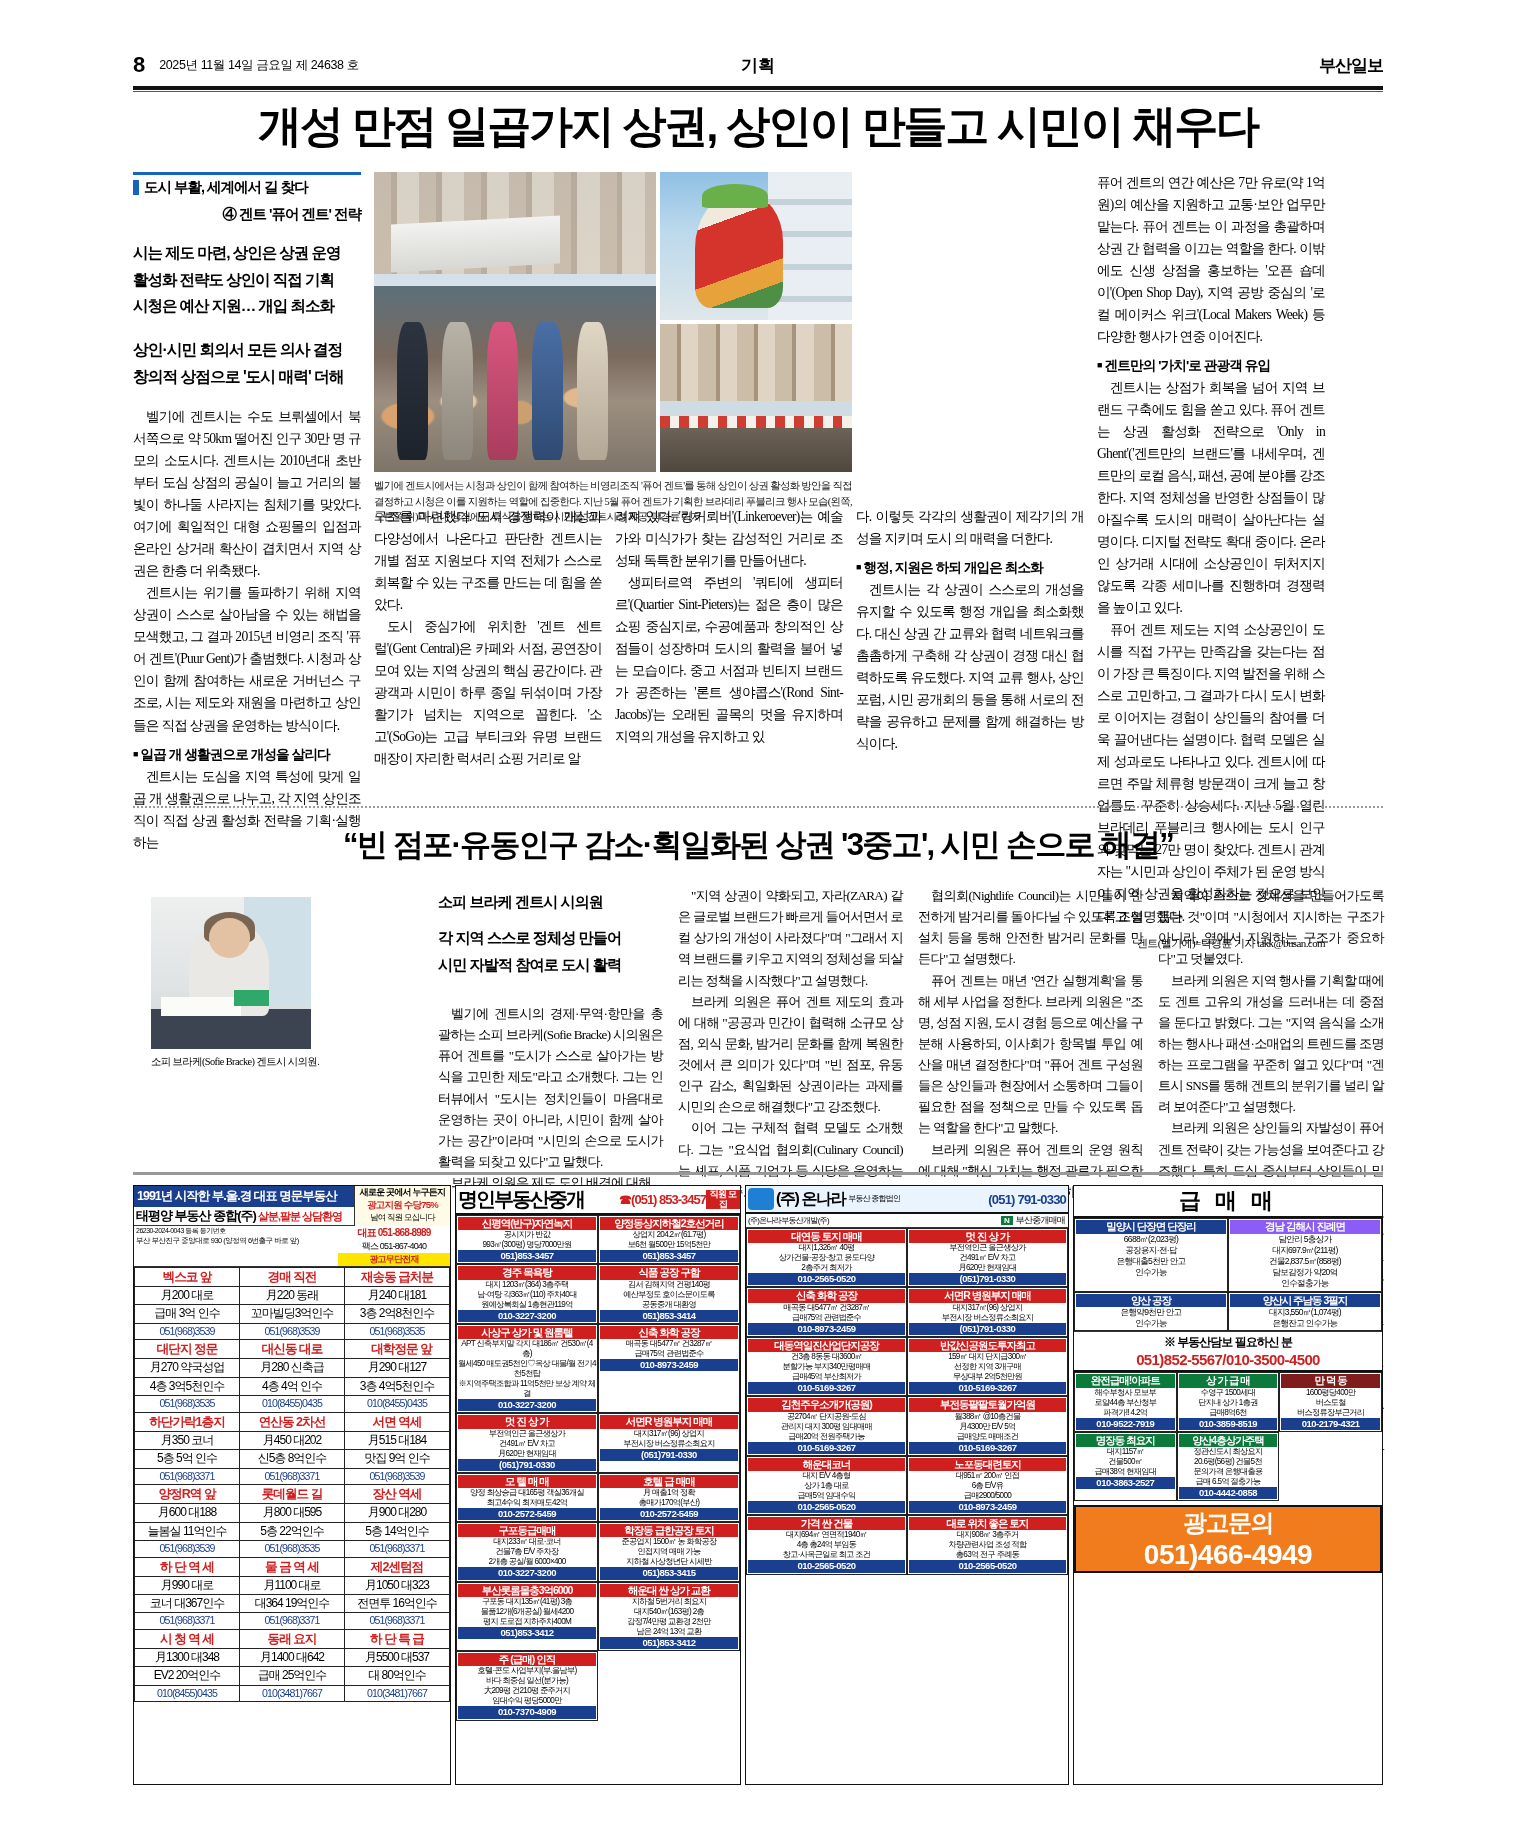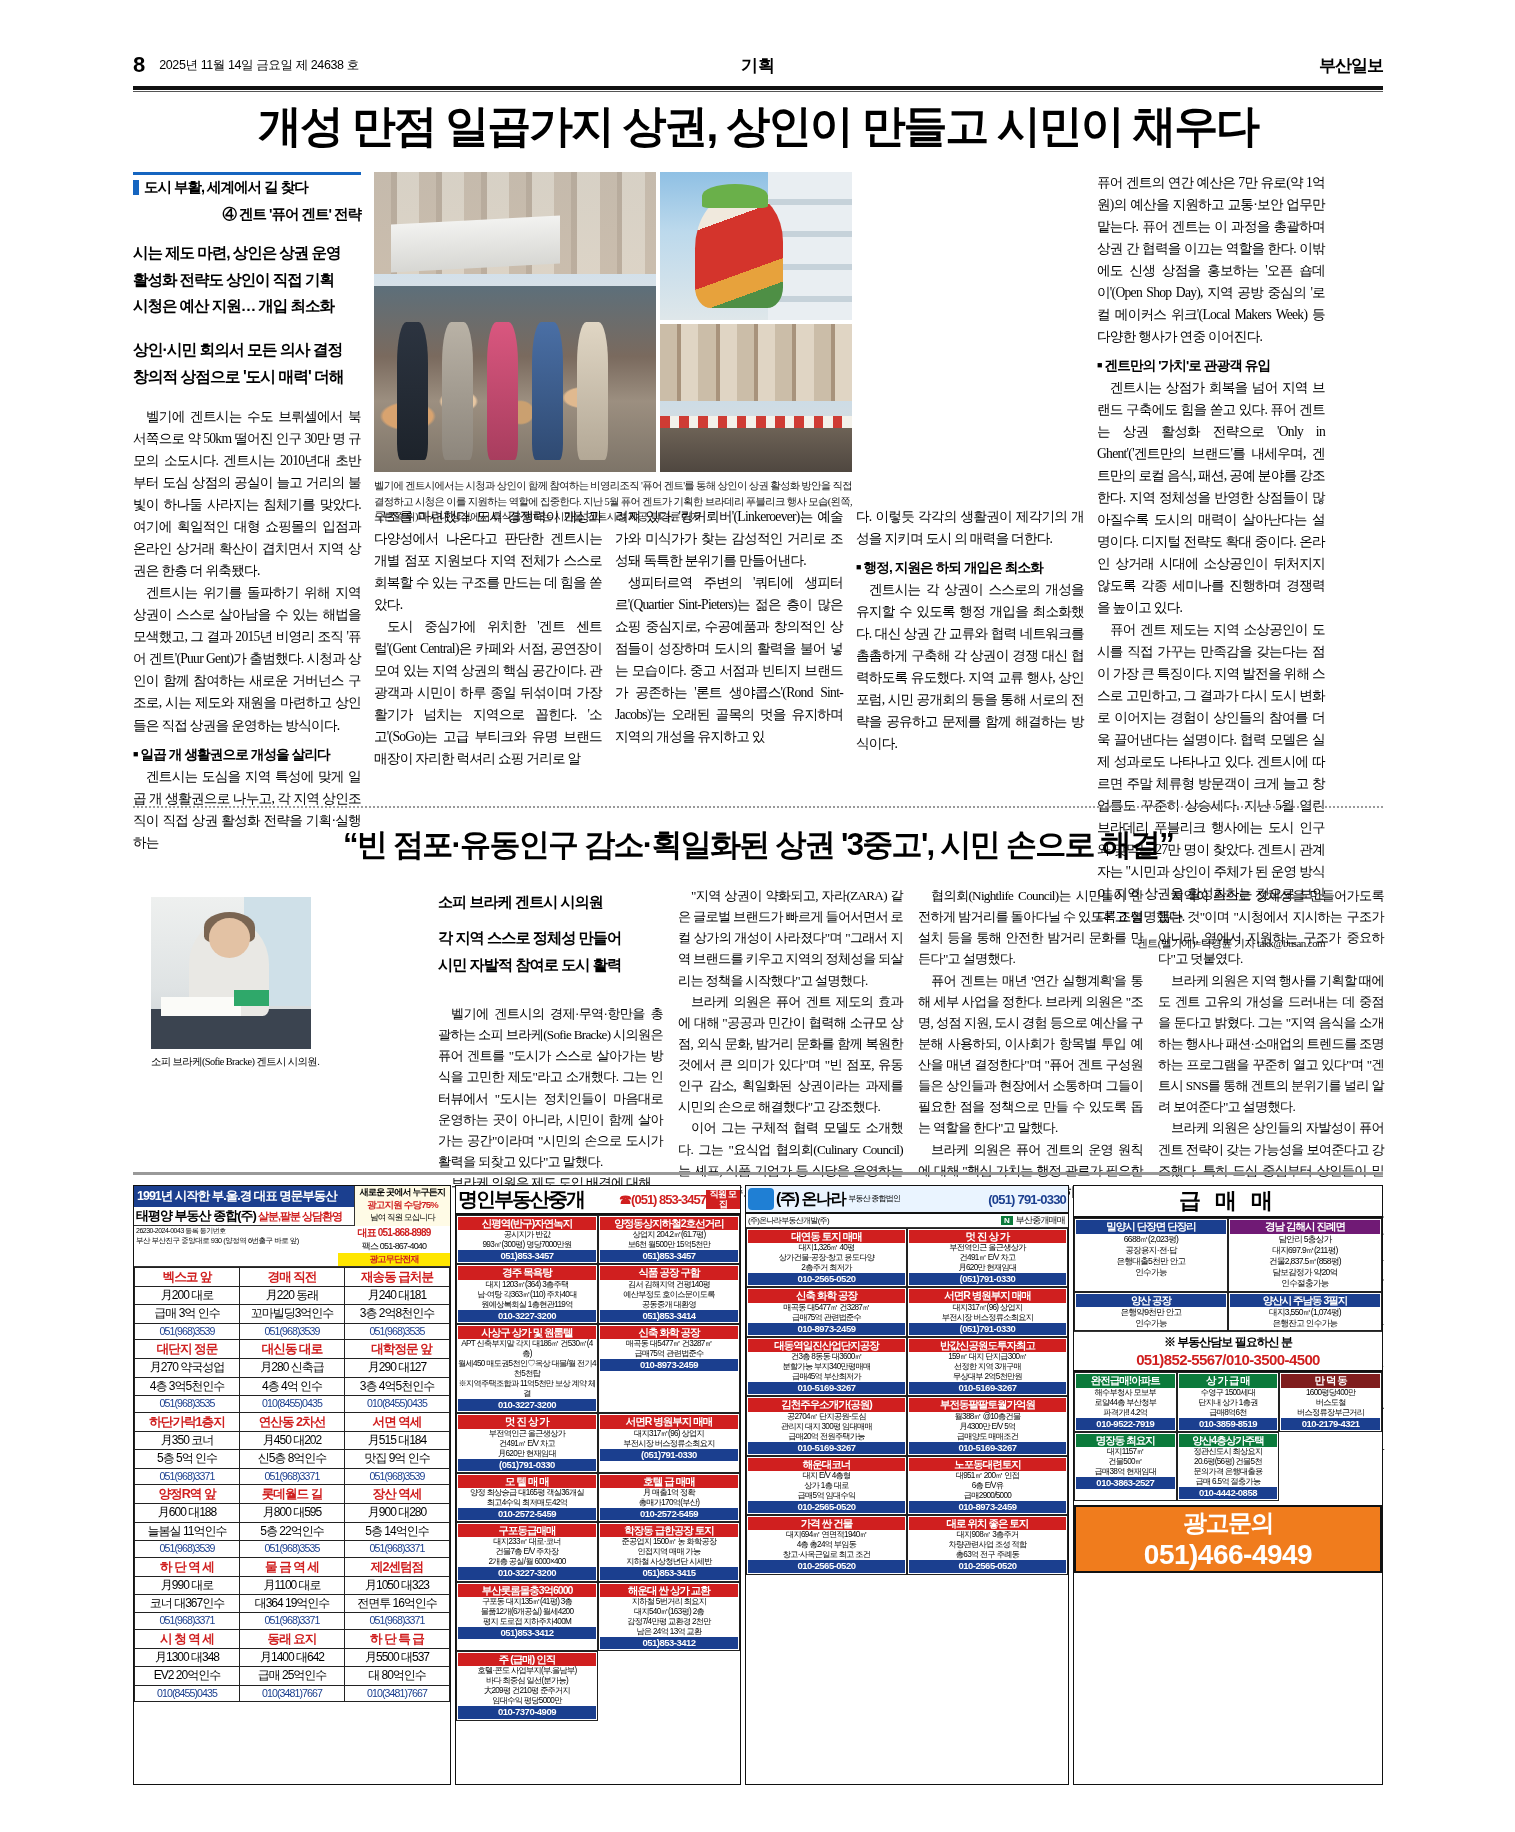--- a/index.html
+++ b/index.html
@@ -671,21 +671,21 @@
       <div style="text-align:center;font-weight:bold;font-size:22px;letter-spacing:4px;border-bottom:2px solid #111;">급 매 매</div>
       <div id="ad4cols" style="display:grid;grid-template-columns:1fr 1fr;">
           <div style="border: 1px solid rgb(34, 34, 34); box-sizing: border-box; text-align: center; padding: 1px;">
             <div style="font-weight: bold; font-size: 10.5px; letter-spacing: -1px; color: rgb(255, 255, 255); background: rgb(27, 63, 143); line-height: 1.3;">밀양시 단장면 단장리</div>
             <div style="font-size: 8.6px; letter-spacing: -0.7px; line-height: 1.3;">6688㎡(2,023평)</div>
             <div style="font-size: 8.6px; letter-spacing: -0.7px; line-height: 1.3;">공장용지·전·답</div>
             <div style="font-size: 8.6px; letter-spacing: -0.7px; line-height: 1.3;">은행대출5천만 안고</div>
             <div style="font-size: 8.6px; letter-spacing: -0.7px; line-height: 1.3;">인수가능</div>
           </div>
           <div style="border: 1px solid rgb(34, 34, 34); box-sizing: border-box; text-align: center; padding: 1px;">
-            <div style="font-weight: bold; font-size: 10.5px; letter-spacing: -1px; color: rgb(255, 255, 255); background: #701a75; line-height: 1.3;">경남 김해시 진례면</div>
+            <div style="font-weight: bold; font-size: 10.5px; letter-spacing: -1px; color: rgb(255, 255, 255); background: #8b5cf6; line-height: 1.3;">경남 김해시 진례면</div>
             <div style="font-size: 8.6px; letter-spacing: -0.7px; line-height: 1.3;">담안리 5층상가</div>
             <div style="font-size: 8.6px; letter-spacing: -0.7px; line-height: 1.3;">대지697.9㎡(211평)</div>
             <div style="font-size: 8.6px; letter-spacing: -0.7px; line-height: 1.3;">건물2,837.5㎡(858평)</div>
             <div style="font-size: 8.6px; letter-spacing: -0.7px; line-height: 1.3;">담보감정가 약20억</div>
             <div style="font-size: 8.6px; letter-spacing: -0.7px; line-height: 1.3;">인수절충가능</div>
           </div>
           <div style="border: 1px solid rgb(34, 34, 34); box-sizing: border-box; text-align: center; padding: 1px;">
             <div style="font-weight: bold; font-size: 10.5px; letter-spacing: -1px; color: rgb(255, 255, 255); background: rgb(27, 63, 143); line-height: 1.3;">양산 공장</div>
             <div style="font-size: 8.6px; letter-spacing: -0.7px; line-height: 1.3;">은행약9천만 안고</div>
             <div style="font-size: 8.6px; letter-spacing: -0.7px; line-height: 1.3;">인수가능</div>

